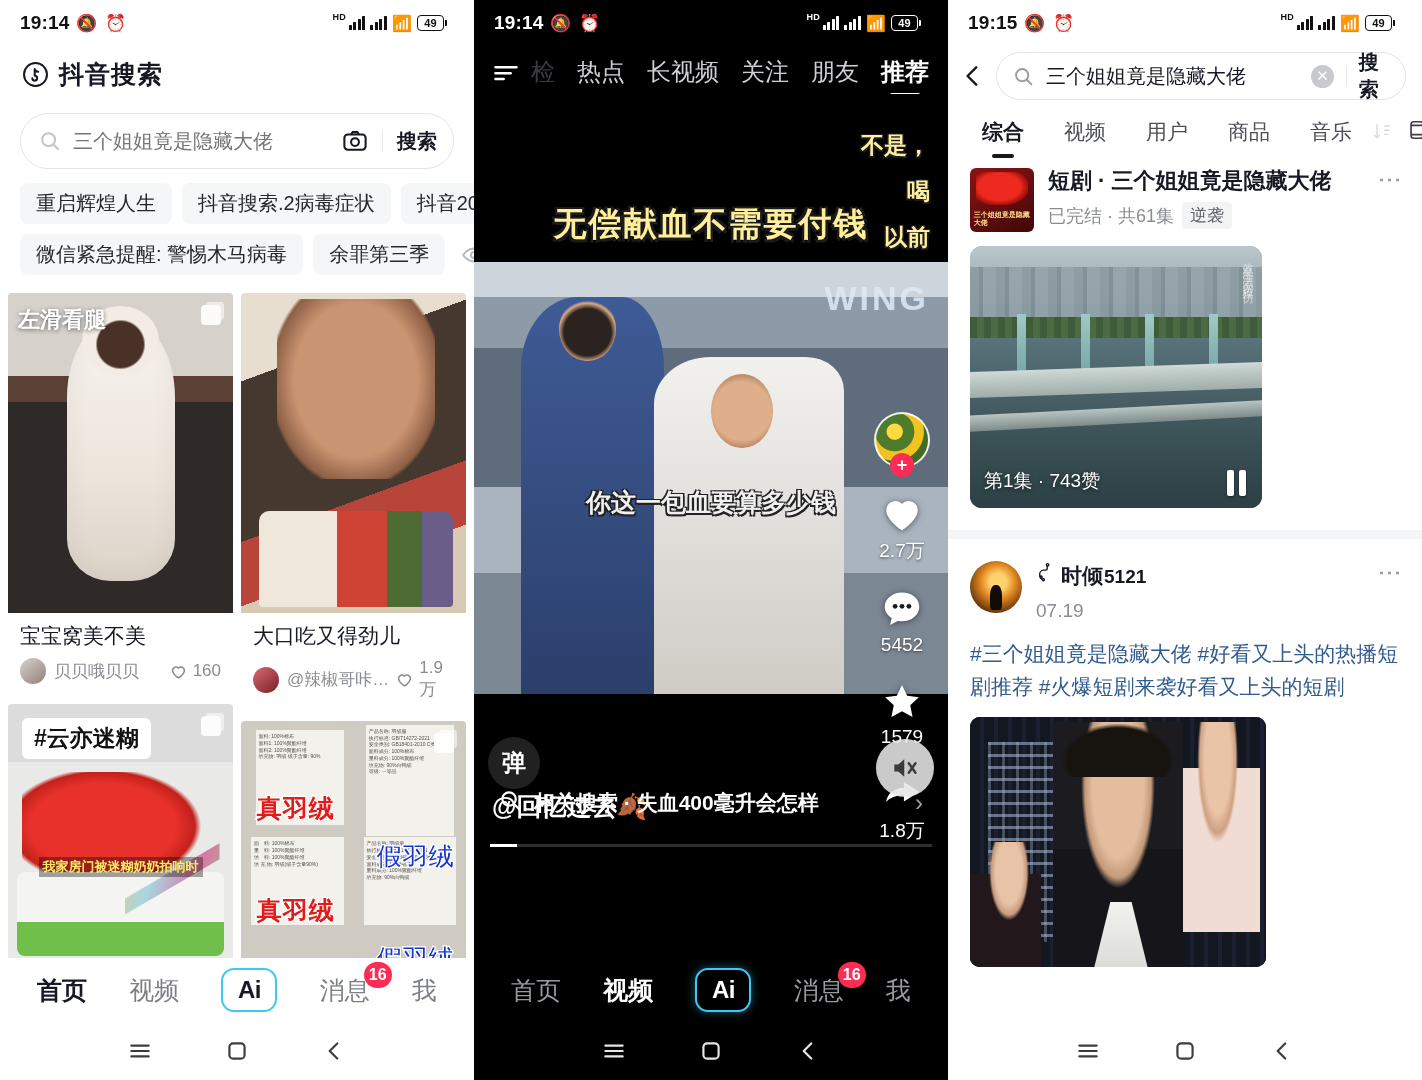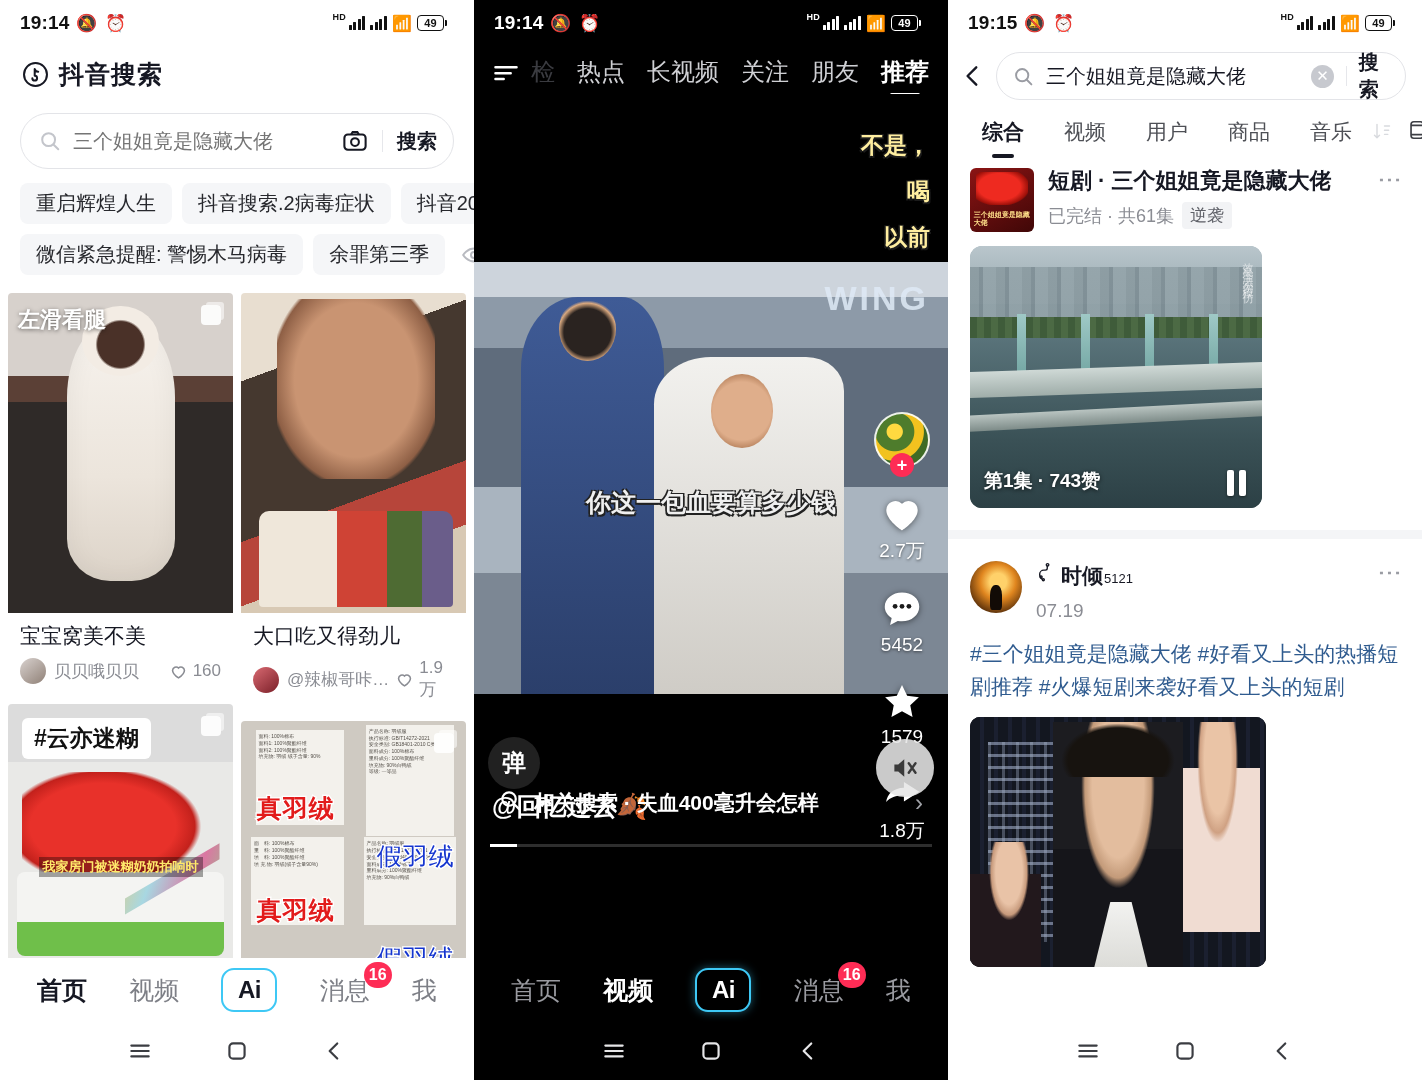--- a/index.html
+++ b/index.html
@@ -295,33 +295,33 @@
   .dv-water { position: absolute; left:0; right:0; top: 35%; bottom: 0;
               background: linear-gradient(#59737a,#3a5156 60%,#2c4045); }
   .dv-bridge { position: absolute; left: -4%; right: -4%; top: 46%; height: 10%;
                background: linear-gradient(#cfd9d6,#9fada9); transform: rotate(-2deg); }
   .dv-bridge2 { position: absolute; left: -4%; right: -4%; top: 62%; height: 6%;
                 background: linear-gradient(#b9c4c1,#7e8c89); transform: rotate(-3deg); }
   .dv-pylon { position: absolute; top: 26%; width: 9px; height: 26%;
               background: linear-gradient(#9fc9c6,#6fa3a0); }
   .dv-wm { position: absolute; right: 6px; top: 8px; writing-mode: vertical-rl;
            font-size: 11px; color: rgba(255,255,255,.6); letter-spacing: 5px; line-height: 1.5; }
-  .dv-ep { position: absolute; left: 14px; bottom: 14px; font-size: 19px; color: #fff; font-weight: 700;
+  .dv-ep { position: absolute; left: 14px; bottom: 14px; font-size: 19px; color: #fff; font-weight: 400;
            text-shadow: 0 1px 4px rgba(0,0,0,.7); }
   .dv-pause { position: absolute; right: 16px; bottom: 12px; display: flex; gap: 5px; }
   .dv-pause i { width: 7px; height: 26px; background: #fff; border-radius: 2px;
                 box-shadow: 0 1px 3px rgba(0,0,0,.5); }
 
   .post-head { display: flex; align-items: flex-start; gap: 14px; padding-top: 8px; }
   .post-ava { width: 52px; height: 52px; border-radius: 50%; flex: 0 0 52px; overflow: hidden; position: relative;
               background: radial-gradient(circle at 54% 40%, #ffd16a 0 20%, #e0861f 42%, #6b3b0d 72%, #17100a 100%); }
   .post-ava .silh { position: absolute; left: 38%; bottom: 6%; width: 24%; height: 48%;
                     background: #120b06; border-radius: 40% 40% 20% 20%; }
   .post-name { font-size: 21px; font-weight: 700; color: #161823; display: flex; align-items: baseline; gap: 1px; }
-  .post-name sup { font-size: 13px; font-weight: 400; text-align: center; }
+  .post-name sup { font-size: 19px; font-weight: 700; text-align: center; }
   .nico { width: 22px; height: 22px; color: #161823; flex: 0 0 22px; margin-right: 2px; }
   .post-date { font-size: 19px; color: #8a8c93; margin-top: 10px; }
   .post-text { margin-top: 16px; font-size: 21px; line-height: 1.55; color: #2f5b8f; }
   .post-img { margin-top: 14px; height: 250px; width: 296px; border-radius: 10px; overflow: hidden; position: relative;
               background: #0f1116; }
   .pi-night { position: absolute; inset: 0;
     background: repeating-linear-gradient(90deg,#131720 0 10px,#1b2030 10px 14px),
                 radial-gradient(circle at 60% 20%, #2a3346 0 40%, #0c0e14 80%); }
   .pi-dots { position: absolute; left: 6%; top: 10%; width: 34%; height: 80%;
     background: repeating-linear-gradient(180deg, rgba(210,225,255,.55) 0 3px, transparent 3px 12px),
@@ -577,20 +577,21 @@
     </div>
 
     <div class="video-stage">
 
       <div class="vtxt-right">
         <div>不是，</div>
         <div>喝</div>
         <div>以前</div>
       </div>
 
+      <div class="vtitle">无偿献血不需要付钱</div>
 
       <div class="video-frame">
         <div class="vf-bg"></div>
         <div class="vf-sign">WING</div>
         <div class="vf-p1"></div>
         <div class="vf-p2"></div>
         <div class="vf-head"></div>
         <div class="vf-face"></div>
       </div>
 

